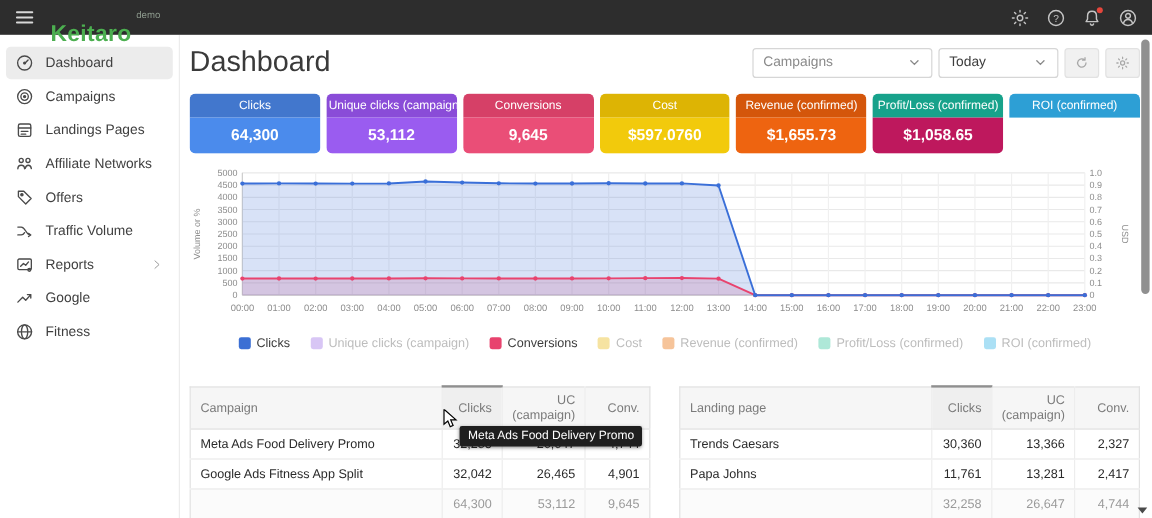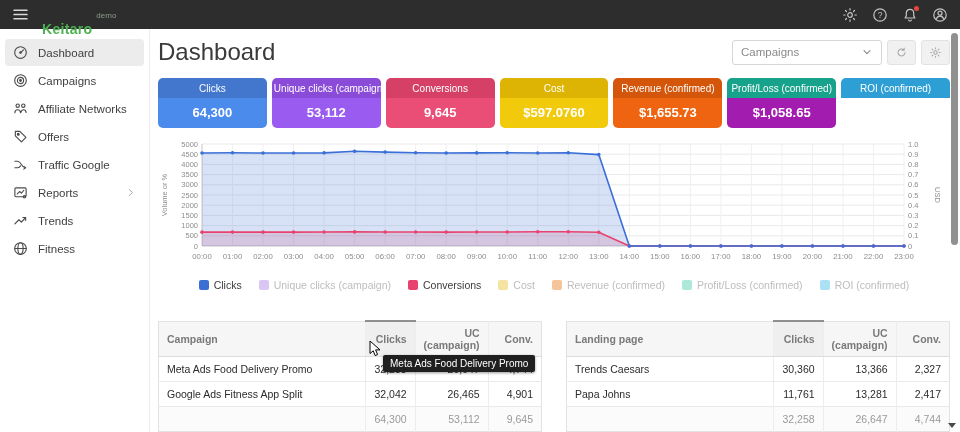--- a/index.html
+++ b/index.html
@@ -3,21 +3,21 @@
 <meta charset="utf-8">
 <style>
   * { box-sizing: border-box; }
   body { margin:0; width:960px; height:432px; overflow:hidden; background:#fff;
          font-family:"Liberation Sans", sans-serif; position:relative; }
 
   
   .topbar { height:29px; background:#2d2d2d; display:flex; align-items:center; padding:0 12px; position:relative; }
   .menu-btn { width:18px; margin-right:12px; cursor:pointer; display:flex; }
   .brand-wrap { display:flex; align-items:flex-start; }
-  .brand { color:#4caf50; font-weight:bold; font-size:14px; letter-spacing:.3px; line-height:1;margin-top:28px; }
+  .brand { color:#4caf50; font-weight:bold; font-size:19px; letter-spacing:.3px; line-height:1;margin-top:28px; }
   .brand-badge { color:#8d9a8d; font-size:8px; margin-left:4px; margin-top:17px; }
   .search { position:absolute; left:50%; transform:translateX(-50%); width:240px; height:19px; background:#3e3e3e;
             border-radius:3px; display:flex; align-items:center; padding:0 7px; gap:6px; }
   .search input { background:transparent; border:0; outline:0; color:#ccc; font-size:11px; width:100%; }
   .search input::placeholder { color:#989898; }
   .topbar-right { margin-left:auto; display:flex; gap:14px; align-items:center; }
   .tb-icon { width:16px; height:16px; display:flex; position:relative; cursor:pointer; }
   .tb-icon svg { width:16px; height:16px; fill:none; stroke:#c4c4c4; stroke-width:1.2; stroke-linecap:round; stroke-linejoin:round; }
   .badge-dot { position:absolute; top:-1px; right:-1px; width:5px; height:5px; border-radius:50%; background:#e5463c; }
 
@@ -54,21 +54,21 @@
   #chart { margin-top:12px; }
   .legend { display:flex; justify-content:center; gap:17px; margin-top:5px; font-size:10.5px; color:#3c3c3c; }
   .legend-item { display:flex; align-items:center; cursor:pointer; white-space:nowrap; }
   .legend-item .sw { width:10px; height:10px; border-radius:2px; margin-right:5px; flex-shrink:0; }
   .legend-item.muted { color:#bdbdbd; }
 
   
   .tables { display:flex; gap:24px; margin-top:29px; }
   .tbl-wrap { flex:1; }
   table { width:100%; border-collapse:collapse; font-size:10.5px; border:1px solid #e2e2e2; }
-  th { background:#f6f6f6; color:#7a7a7a; font-weight:bold; text-align:right; padding:5px 8px; border-bottom:1px solid #dcdcdc; cursor:pointer; }
+  th { background:#f6f6f6; color:#7a7a7a; font-weight:normal; text-align:right; padding:5px 8px; border-bottom:1px solid #dcdcdc; cursor:pointer; }
   th:first-child { text-align:left; }
   th.sorted { border-top:2px solid #8f8f8f; background:#efefef; }
   td { padding:6px 8px; text-align:right; color:#2b2b2b; border-top:1px solid #e9e9e9; background:#fff; }
   td:first-child { text-align:left; }
   th + th, td + td { border-left:1px solid #ededed; }
   tfoot td { color:#9a9a9a; background:#fbfbfb; }
   th:nth-child(1), td:nth-child(1) { width:55%; }
   th:nth-child(2), td:nth-child(2) { width:13%; }
   th:nth-child(3), td:nth-child(3) { width:18%; }
   th:nth-child(4), td:nth-child(4) { width:14%; }
@@ -142,20 +142,29 @@
             <circle cx="8" cy="8" r="6.2"></circle>
             <circle cx="8" cy="8" r="3.3"></circle>
             <circle cx="8" cy="8" r=".9" fill="#4a4a4a"></circle>
           </svg>
         </span>
     <span>Campaigns</span>
       </div>
       <div class="side-item">
         <span style="display:flex">
           <svg viewBox="0 0 16 16">
+            <rect x="2.5" y="2.5" width="11" height="11" rx="1.5"></rect>
+            <path d="M2.5 6h11M5 9h6M5 11.5h4"></path>
+          </svg>
+        </span>
+    <span>Landings Pages</span>
+      </div>
+      <div class="side-item">
+        <span style="display:flex">
+          <svg viewBox="0 0 16 16">
             <circle cx="5" cy="5" r="1.8"></circle>
             <circle cx="11" cy="5" r="1.8"></circle>
             <path d="M2 12.5c0-2 1.5-3.2 3-3.2s3 1.2 3 3.2M8.6 12c.4-1.8 1.4-2.7 2.6-2.7 1.4 0 2.6 1.2 2.8 3"></path>
           </svg>
         </span>
     <span>Affiliate Networks</span>
       </div>
       <div class="side-item">
         <span style="display:flex">
           <svg viewBox="0 0 16 16">
@@ -164,21 +173,21 @@
           </svg>
         </span>
     <span>Offers</span>
       </div>
       <div class="side-item">
         <span style="display:flex">
           <svg viewBox="0 0 16 16">
             <path d="M2 4.5h3c4 0 4 7 8 7M13.5 11.5l-2-1.4M13.5 11.5l-2 1.4M2 11.5h3c1.6 0 2.4-1 3-2"></path>
           </svg>
         </span>
-    <span>Traffic Google</span>
+    <span>Traffic Volume</span>
       </div>
       <div class="side-item">
         <span style="display:flex">
           <svg viewBox="0 0 16 16">
             <rect x="2" y="3" width="12" height="9.5" rx="1.2"></rect>
             <path d="M4.5 9.5 7 7l2 1.6 2.5-3"></path>
             <circle cx="12.2" cy="12.6" r="1.3"></circle>
           </svg>
         </span>
     <span>Reports</span>
@@ -187,21 +196,21 @@
             <path d="M6 3.5 11 8l-5 4.5"></path>
           </svg>
         </span>
       </div>
       <div class="side-item">
         <span style="display:flex">
           <svg viewBox="0 0 16 16">
             <path d="M2 11.5 6.3 7.2 9 9.8l4.5-5M13.5 4.8v3M13.5 4.8h-3"></path>
           </svg>
         </span>
-    <span>Trends</span>
+    <span>Google</span>
       </div>
       <div class="side-item">
         <span style="display:flex">
           <svg viewBox="0 0 16 16">
             <circle cx="8" cy="8" r="6.2"></circle>
             <ellipse cx="8" cy="8" rx="2.8" ry="6.2"></ellipse>
             <path d="M1.8 8h12.4"></path>
           </svg>
         </span>
     <span>Fitness</span>
@@ -211,20 +220,26 @@
   <div class="main">
     <div class="main-header">
       <span class="page-title">Dashboard</span>
       <div class="controls">
         <div class="select sel-campaigns">
           <span>Campaigns</span>
           <svg viewBox="0 0 16 16">
               <path d="M4 6.2 8 10.2 12 6.2"></path>
             </svg>
         </div>
+        <div class="select sel-date">
+          <span>Today</span>
+          <svg viewBox="0 0 16 16">
+              <path d="M4 6.2 8 10.2 12 6.2"></path>
+            </svg>
+        </div>
         <div class="icon-btn">
           <svg viewBox="0 0 16 16">
               <path d="M12.3 8a4.3 4.3 0 1 1-1.2-3M11.3 2.6v2.5H8.8"></path>
             </svg>
         </div>
         <div class="icon-btn">
           <svg viewBox="0 0 16 16">
               <circle cx="8" cy="8" r="2.1"></circle>
               <path d="M8 3.4V2.1M8 12.6v1.3M3.4 8H2.1M12.6 8h1.3M4.7 4.7l-.9-.9M11.3 11.3l.9.9M11.3 4.7l.9-.9M4.7 11.3l-.9.9"></path>
             </svg>
@@ -248,21 +263,21 @@
         <div class="card">
           <div class="card-top" style="background:#ddb404">Cost</div>
                  <div class="card-val" style="background:#f2ca0c">$597.0760</div>
         </div>
         <div class="card">
           <div class="card-top" style="background:#d4560b">Revenue (confirmed)</div>
                  <div class="card-val" style="background:#ee6410">$1,655.73</div>
         </div>
         <div class="card">
           <div class="card-top" style="background:#17a28b">Profit/Loss (confirmed)</div>
-                 <div class="card-val" style="background:#a21caf">$1,058.65</div>
+                 <div class="card-val" style="background:#be185d">$1,058.65</div>
         </div>
         <div class="card">
           <div class="card-top" style="background:#2d9fd5">ROI (confirmed)</div>
         </div>
       </div>
 
     <div id="chart"><svg width="784" height="130" font-family="Liberation Sans, sans-serif">
           <line x1="44" y1="106" x2="746" y2="106" stroke="#e9e9e9"></line>
           <text x="40" y="108.5" text-anchor="end" font-size="7.5" fill="#8d8d8d">0</text>
           <text x="750" y="108.5" font-size="7.5" fill="#8d8d8d">0</text>

